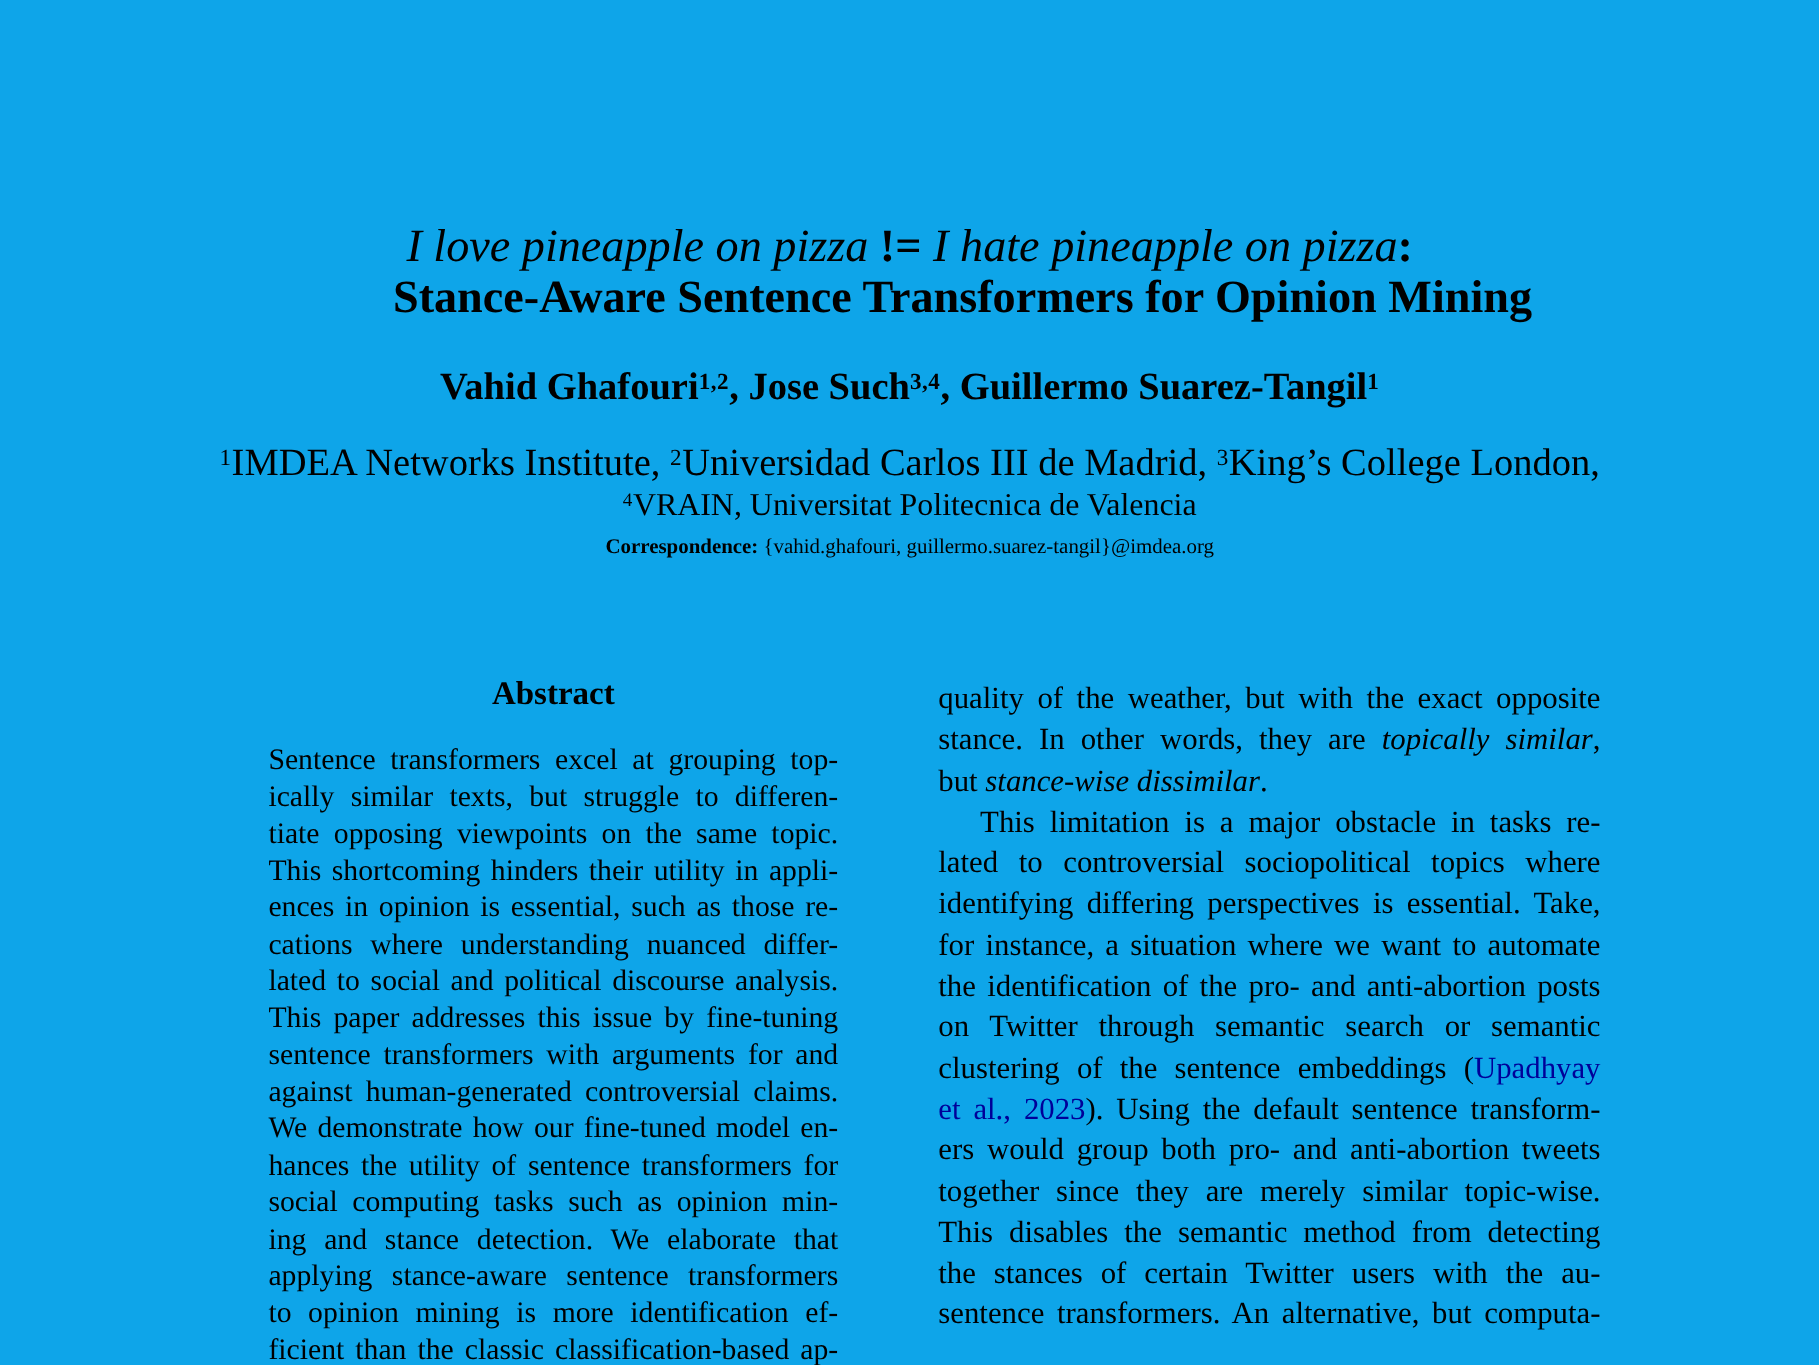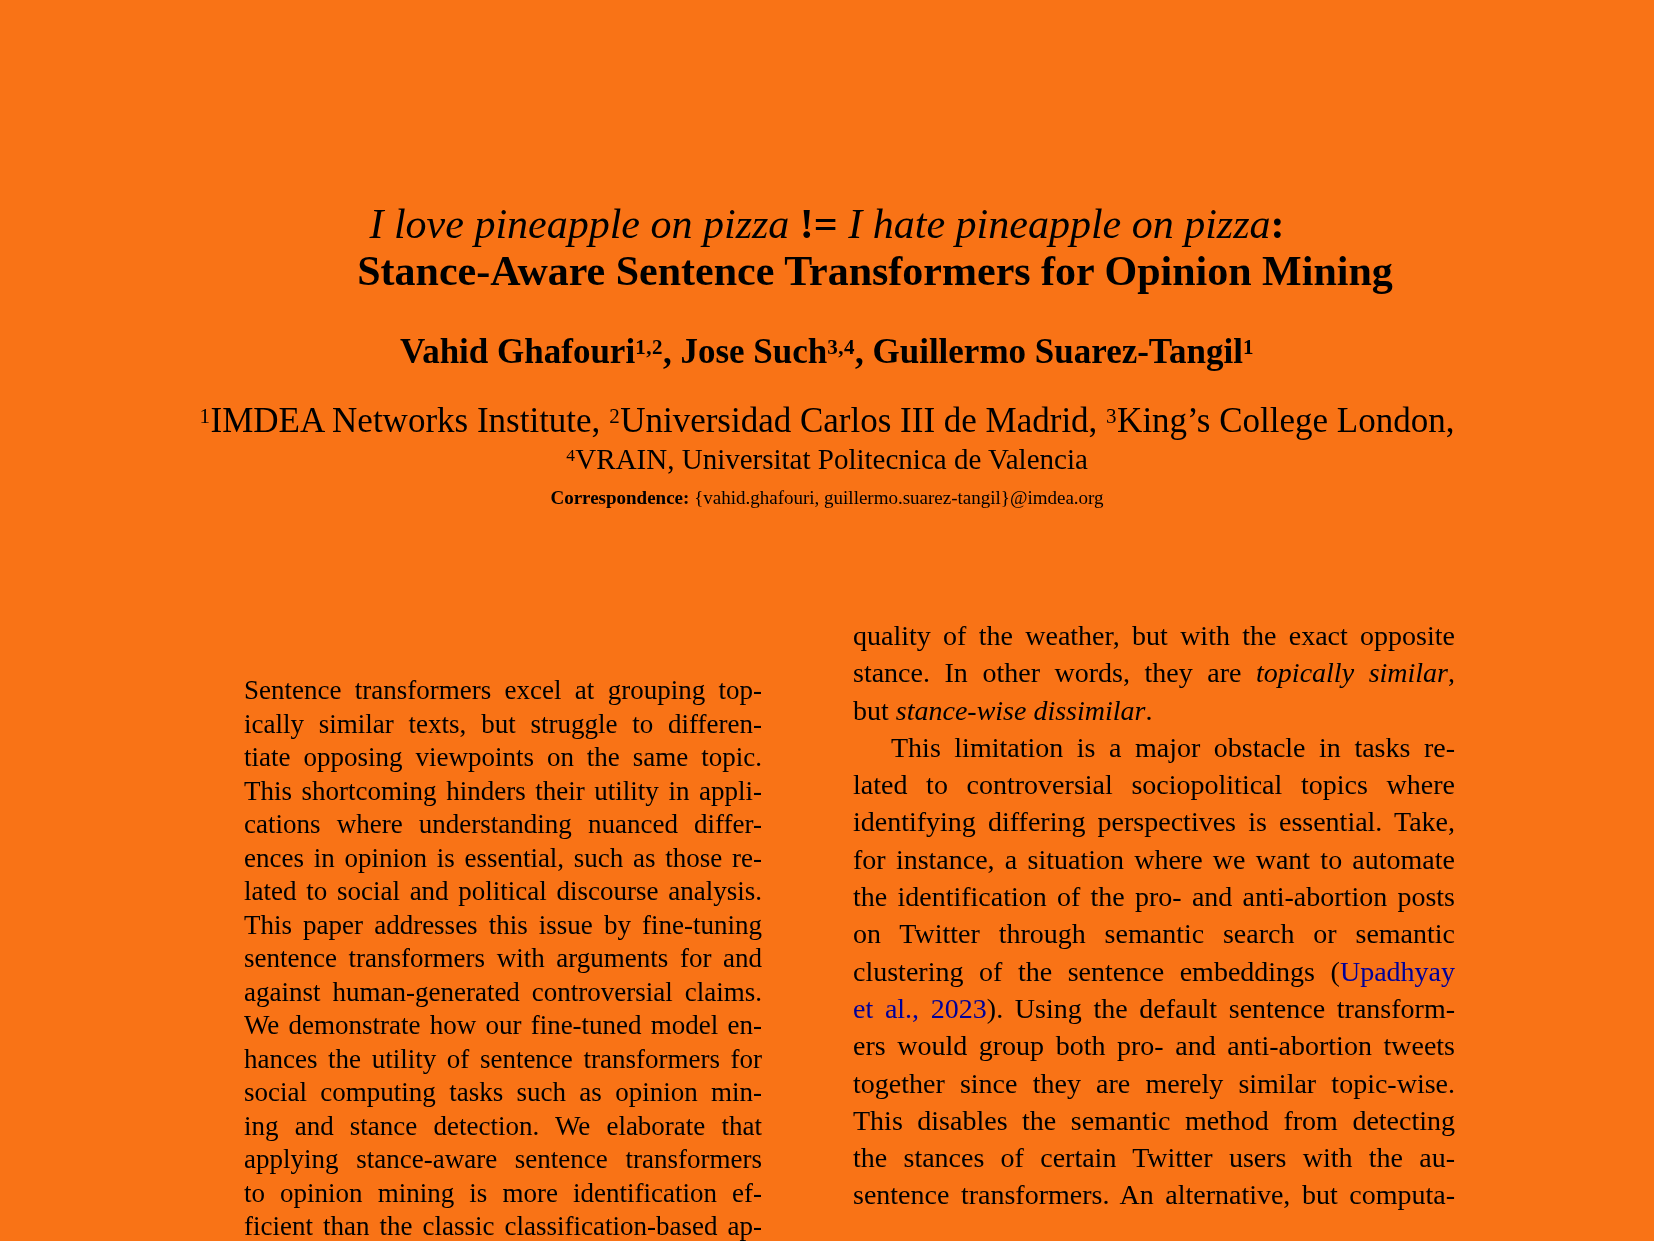--- a/index.html
+++ b/index.html
@@ -56,21 +56,21 @@
 
   
   #body-column {
     left: 853px; top: 617px; width: 602px;
     font-size: 28px; line-height: 37.3px;
   }
 </style>
 </head>
 <body>
 
-<div id="page" style="background: #f97316; color: rgb(0, 0, 0);">
+<div id="page" style="background: #0ea5e9; color: rgb(0, 0, 0);">
 
   <div class="block centered" id="title-line-1">
       <div class="line"><span class="s-i">I love pineapple on pizza </span><span class="s-b">!=</span><span> </span><span class="s-i">I hate pineapple on pizza</span><span class="s-b">:</span></div>
     </div>
 
   <div class="block centered" id="title-line-2">
       <div class="line"><span class="s-b">Stance-Aware Sentence Transformers for Opinion Mining</span></div>
     </div>
 
   <div class="block centered" id="authors-line">
@@ -82,28 +82,29 @@
     </div>
 
   <div class="block centered" id="affiliation-line-2">
       <div class="line"><span class="s-sup">4</span><span>VRAIN, Universitat Politecnica de Valencia</span></div>
     </div>
 
   <div class="block centered" id="correspondence-line">
       <div class="line"><span class="s-b">Correspondence:</span><span> {vahid.ghafouri, guillermo.suarez-tangil}@imdea.org</span></div>
     </div>
 
+  <div class="block" id="abstract-heading">Abstract</div>
 
   <div class="block" id="abstract-text">
       <div class="line"><span>Sentence transformers excel at grouping top-</span></div>
       <div class="line"><span>ically similar texts, but struggle to differen-</span></div>
       <div class="line"><span>tiate opposing viewpoints on the same topic.</span></div>
       <div class="line"><span>This shortcoming hinders their utility in appli-</span></div>
+      <div class="line"><span>ences in opinion is essential, such as those re-</span></div>
       <div class="line"><span>cations where understanding nuanced differ-</span></div>
-      <div class="line"><span>ences in opinion is essential, such as those re-</span></div>
       <div class="line"><span>lated to social and political discourse analysis.</span></div>
       <div class="line"><span>This paper addresses this issue by fine-tuning</span></div>
       <div class="line"><span>sentence transformers with arguments for and</span></div>
       <div class="line"><span>against human-generated controversial claims.</span></div>
       <div class="line"><span>We demonstrate how our fine-tuned model en-</span></div>
       <div class="line"><span>hances the utility of sentence transformers for</span></div>
       <div class="line"><span>social computing tasks such as opinion min-</span></div>
       <div class="line"><span>ing and stance detection. We elaborate that</span></div>
       <div class="line"><span>applying stance-aware sentence transformers</span></div>
       <div class="line"><span>to opinion mining is more identification ef-</span></div>

